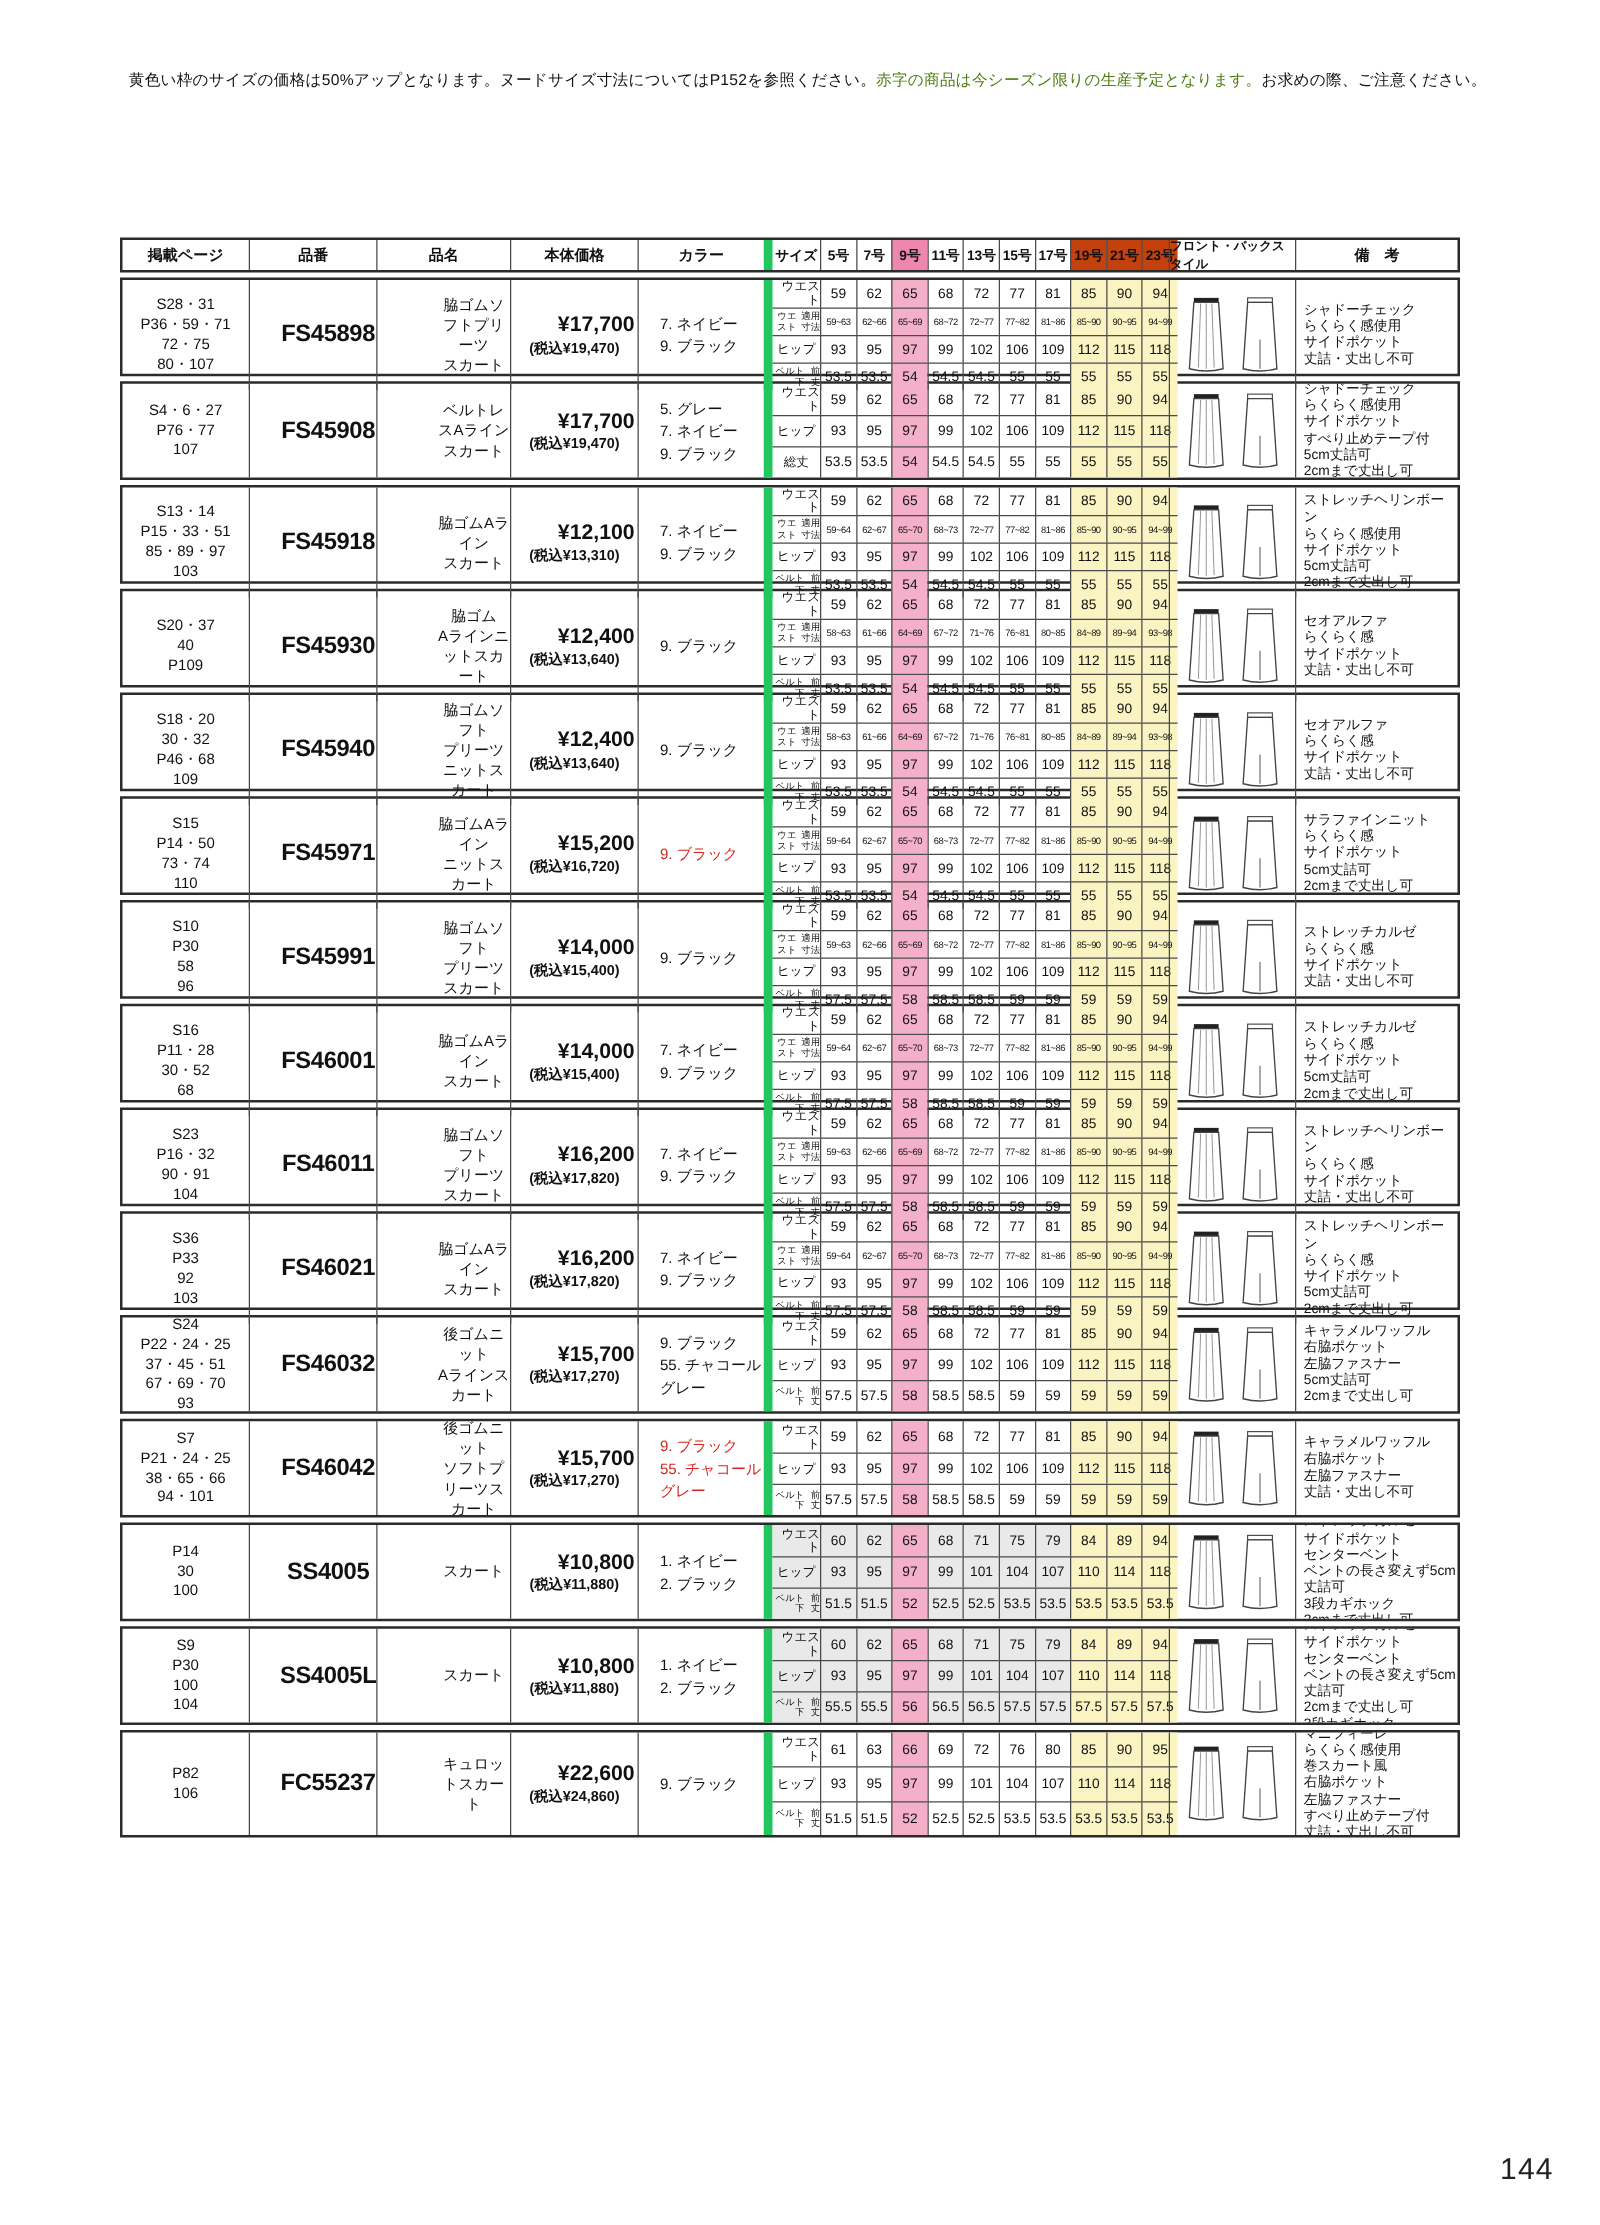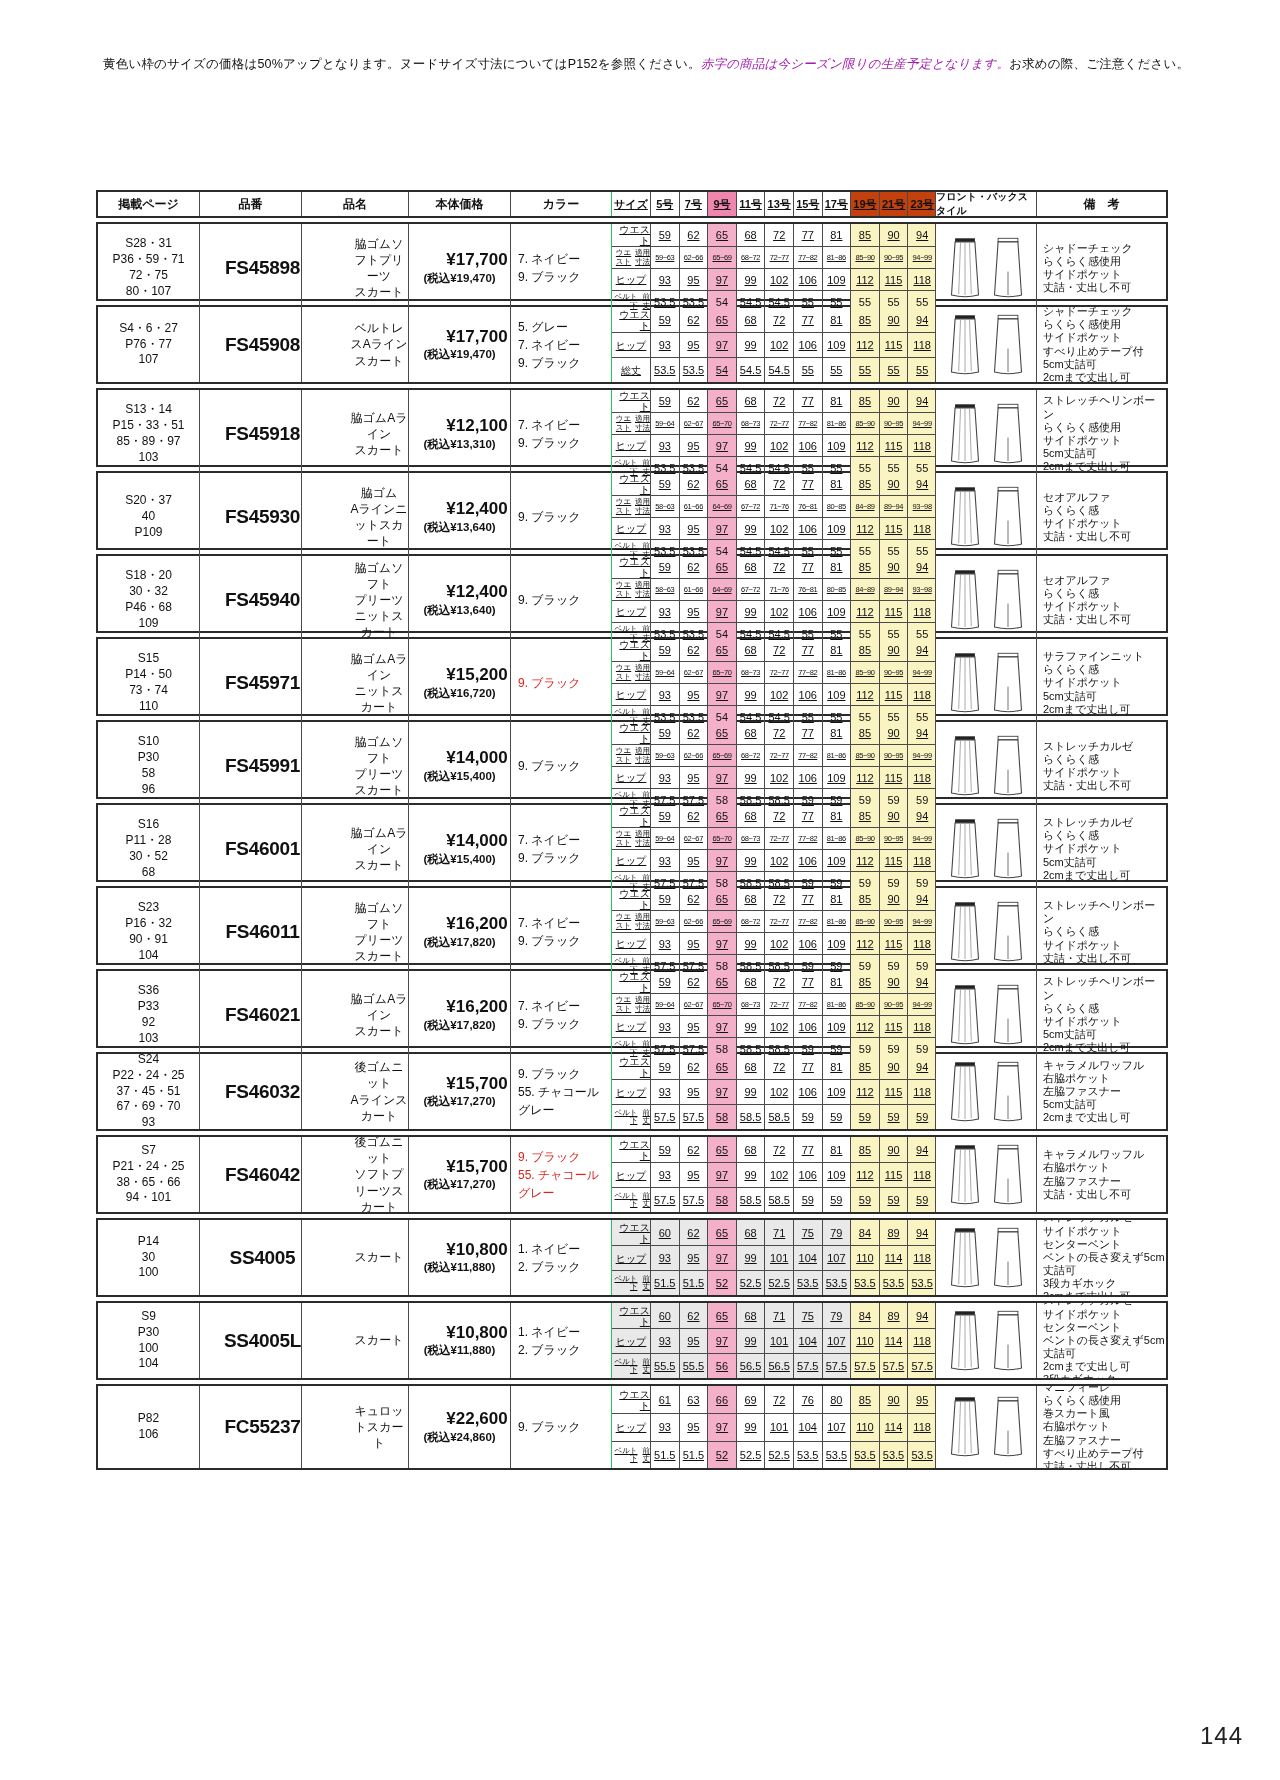--- a/index.html
+++ b/index.html
@@ -2,41 +2,40 @@
 <html><head>
 <meta charset="utf-8">
 <style>
   html,body{margin:0;padding:0;}
   body{
     width:1280px;height:1780px;position:relative;background:#ffffff;
     font-family:"Liberation Sans","DejaVu Sans",sans-serif;color:#111;
     -webkit-font-smoothing:antialiased;
   }
   .note{position:absolute;top:56px;left:103px;font-size:12.5px;letter-spacing:0.2px;white-space:nowrap;}
-  .note .red{color:#a21caf;font-style:italic;}
+  .note .red{color:#4d7c0f;}
   .tbl{position:absolute;left:96px;top:190px;width:1072px;}
   .block{
     box-sizing:border-box;border:2px solid #2b2b2b;background:#fff;
     display:grid;grid-template-columns:101px 102px 107px 102px 101px 324px 101px 1fr;
   }
   .header-block{height:28px;margin-bottom:4px;}
   .product{height:79px;margin-bottom:4px;}
   .product.tall{height:86px;margin-bottom:0;}
   .cell{
     border-left:1px solid #4a4a4a;display:flex;flex-direction:column;
     align-items:center;justify-content:center;overflow:hidden;box-sizing:border-box;
   }
   .cell:first-child{border-left:none;}
   .hcell{font-weight:bold;font-size:12px;}
   .hsz{font-size:11px;}
   
   .sizegrid{
-    border-left:1px solid #22c55e;display:grid;box-sizing:border-box;
+    border-left:7px solid #22c55e;display:grid;box-sizing:border-box;
     grid-template-columns:38px repeat(10,28.6px);
-    text-decoration:underline;
   }
   .sizegrid .sr{
     display:flex;align-items:center;justify-content:center;box-sizing:border-box;
     border-left:1px solid #4a4a4a;overflow:hidden;
   }
   .sizegrid .sr.first-col{border-left:none;}
   .sizegrid .sr.bt{border-top:1px solid #4a4a4a;}
   .pink{background:#f5b0c9;}
   .pink-h{background:#ee86ad;}
   .yellow{background:#f9f4c1;}
@@ -45,21 +44,21 @@
   .lab{font-size:10px;text-align:right;line-height:1.1;}
   .lab.sm{font-size:7.5px;}
   .val{font-size:11px;}
   .val.sm{font-size:7.5px;letter-spacing:-0.4px;}
   
   .pages{font-size:12px;line-height:1.32;text-align:center;}
   .code{font-size:19px;font-weight:bold;letter-spacing:-0.3px;padding-left:24px;}
   .pname{font-size:12px;line-height:1.35;text-align:center;padding-left:48px;}
   .price-main{font-size:17px;font-weight:bold;line-height:1.2;margin-left:35px;}
   .price-tax{font-size:11.5px;font-weight:bold;}
-  .colors{font-size:12px;line-height:1.5;align-items:flex-start;padding-left:7px;}
+  .colors{font-size:12px;line-height:1.5;align-items:flex-start;padding-left:17px;}
   .colors.redtxt{color:#d9251f;}
   .remarks{font-size:11px;line-height:1.2;align-items:flex-start;padding-left:6px;}
   .styles{flex-direction:row;gap:7px;}
   .styles svg{display:block;}
   .pagenum{position:absolute;left:1200px;top:1722px;font-size:24px;color:#222;letter-spacing:1px;}
 </style>
 </head>
 <body>
 
 <div class="note">

